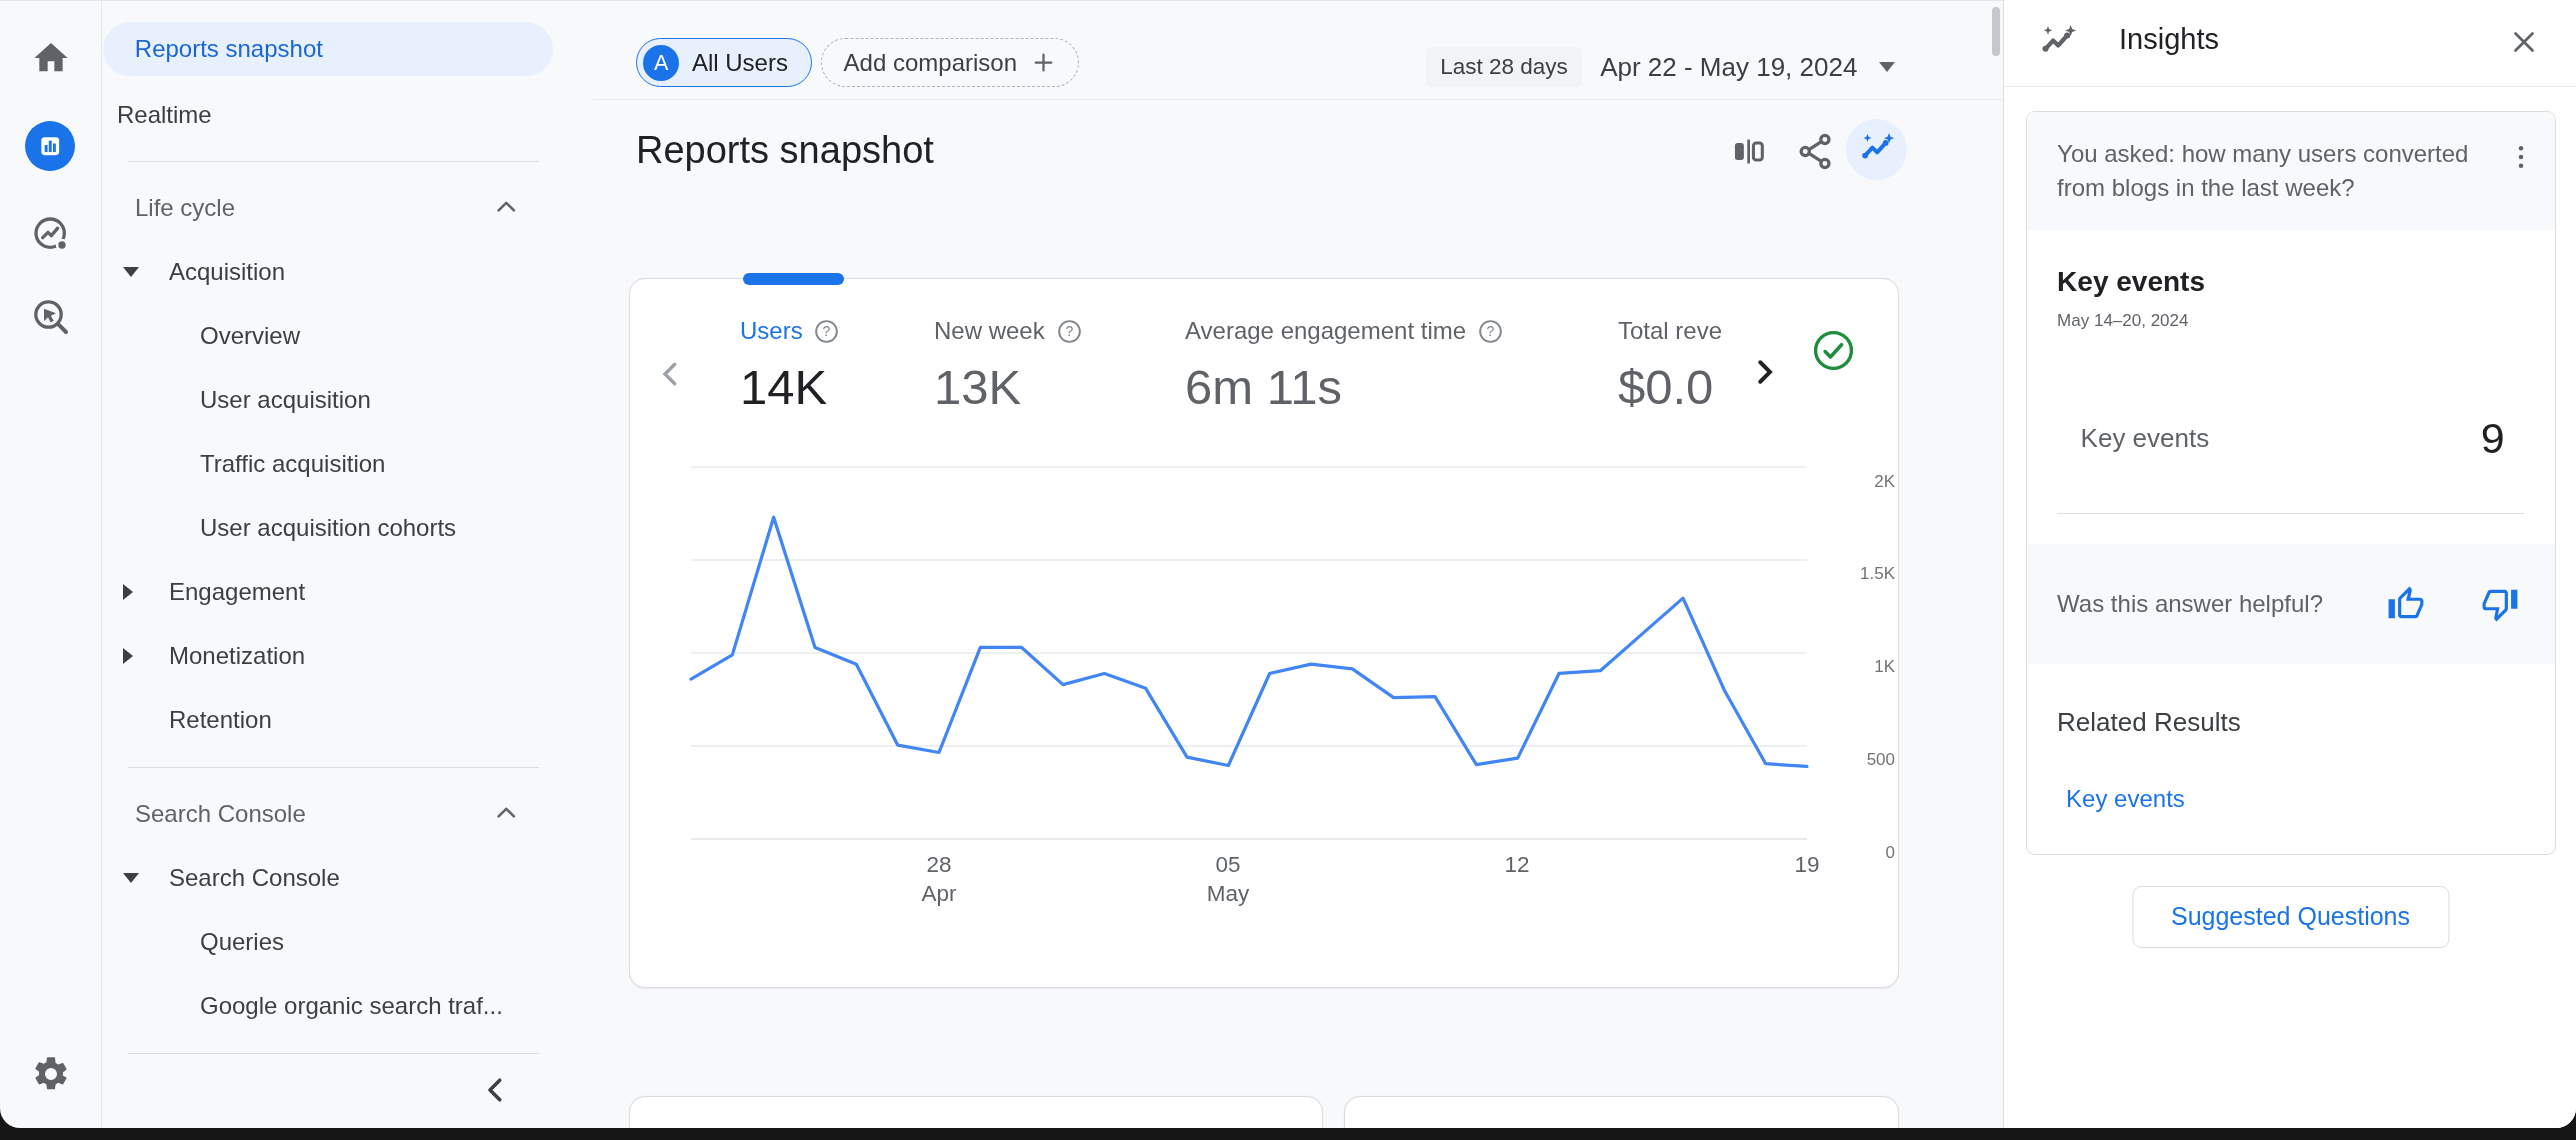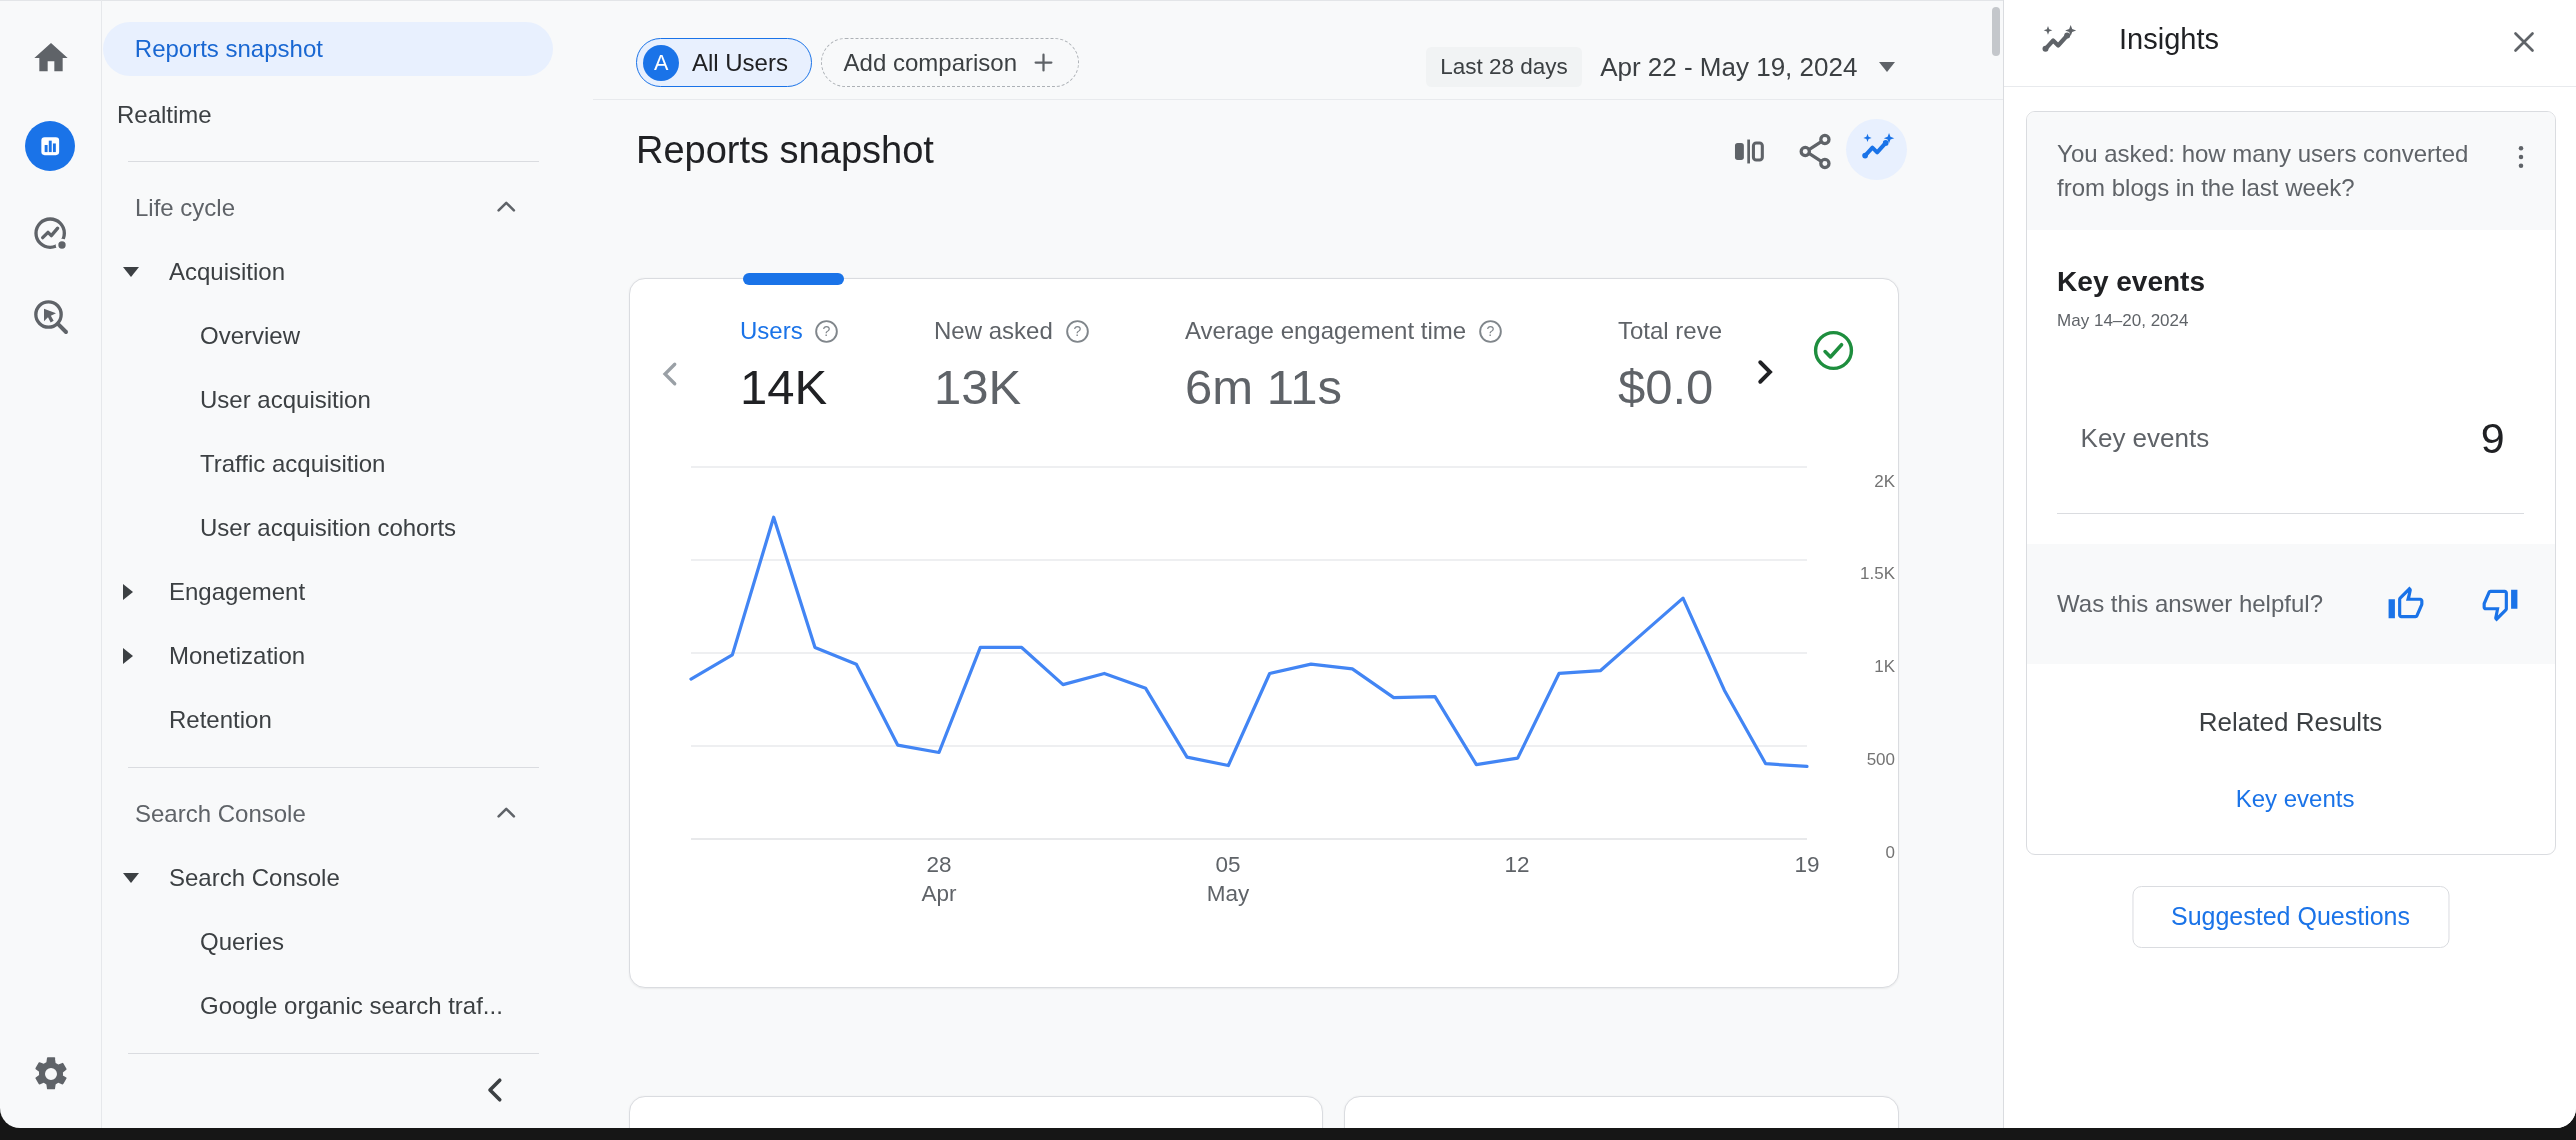--- a/index.html
+++ b/index.html
@@ -119,21 +119,21 @@
   .kv-value{font-size:43px;color:#202124;}
   .ins-divider{height:0.9px;background:#dadce0;margin:50px 30.5px 0 30.5px;}
   .helpful{
     margin-top:30.5px;background:#f8f9fa;padding:0 36px 0 30.5px;height:120px;
     display:flex;align-items:center;justify-content:space-between;
   }
   .helpful-label{font-size:24px;color:#5f6368;}
   .thumbs{display:flex;gap:56px;}
   .thumb{width:38px;height:38px;cursor:pointer;}
   .thumb svg{width:100%;height:100%;}
-  .related{padding:43px 30.5px 0 30.5px;text-align:center;}
+  .related{padding:43px 30.5px 0 30.5px;}
   .related-title{font-size:26px;color:#3c4043;}
   .related-link{margin-top:47px;padding-left:9px;font-size:24px;color:#1a73e8;font-weight:500;cursor:pointer;}
   .suggested-btn{
     position:absolute;left:50%;top:886px;transform:translateX(-50%);padding:15.3px 38px;white-space:nowrap;
     border:0.9px solid #dadce0;border-radius:9px;background:#fff;font-size:25px;color:#1a73e8;font-weight:500;cursor:pointer;
   }
 </style>
 </head>
 <body>
 
@@ -307,21 +307,21 @@
               <span class="metric-label">Users</span>
               <svg class="help-icon" viewBox="0 0 24 24">
                 <circle cx="12" cy="12" r="9.2" fill="none" stroke="#80868b" stroke-width="1.7"></circle>
                 <text x="12" y="16.4" text-anchor="middle" font-size="12.5" fill="#80868b" font-family="Liberation Sans, sans-serif">?</text>
               </svg>
             </div>
             <div class="metric-value">14K</div>
           </div>
           <div class="metric-col" style="left: 304px;">
             <div class="metric-label-row">
-              <span class="metric-label">New asked</span>
+              <span class="metric-label">New week</span>
               <svg class="help-icon" viewBox="0 0 24 24">
                 <circle cx="12" cy="12" r="9.2" fill="none" stroke="#80868b" stroke-width="1.7"></circle>
                 <text x="12" y="16.4" text-anchor="middle" font-size="12.5" fill="#80868b" font-family="Liberation Sans, sans-serif">?</text>
               </svg>
             </div>
             <div class="metric-value">13K</div>
           </div>
           <div class="metric-col" style="left: 555px;">
             <div class="metric-label-row">
               <span class="metric-label">Average engagement time</span>

